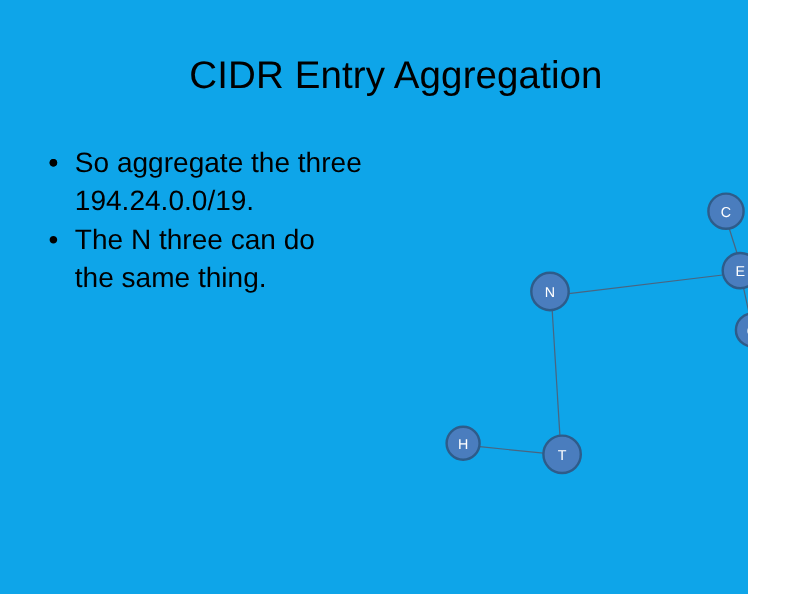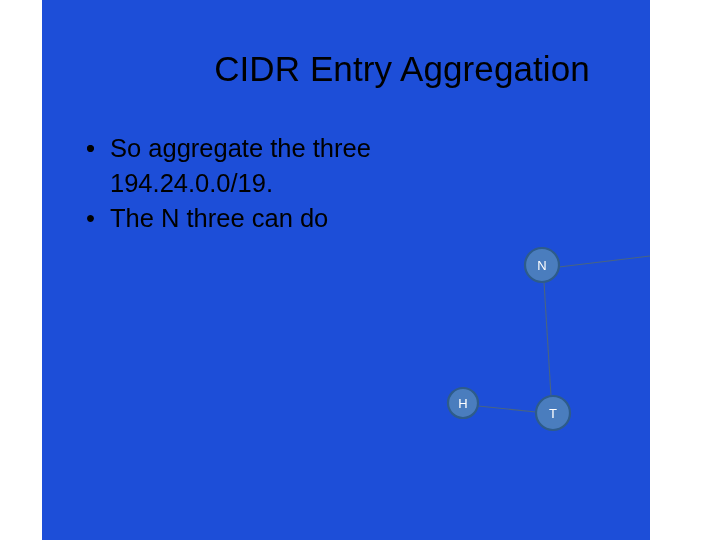--- a/index.html
+++ b/index.html
@@ -7,25 +7,24 @@
     margin: 0;
     padding: 0;
     background: #ffffff;
   }
   body {
     font-family: "Liberation Sans", sans-serif;
     -webkit-font-smoothing: antialiased;
   }
   #slide {
     position: relative;
-    width: 608px;
+    width: 680px;
     height: 540px;
-    background: #1d4ed8;
+    background: #0ea5e9;
     overflow: hidden;
-    margin-left: 42px;
   }
   
   #slide-title {
     position: absolute;
     left: 0;
     top: 48px;
     width: 720px;
     text-align: center;
     font-size: 35px;
     font-weight: 400;
@@ -109,20 +108,21 @@
 
     <li class="bullet-item">
       <span class="bullet-dot">•</span>
       <span class="bullet-text">So aggregate the three</span>
       <span class="bullet-text">194.24.0.0/19.</span>
     </li>
 
     <li class="bullet-item">
       <span class="bullet-dot">•</span>
       <span class="bullet-text">The N three can do</span>
+      <span class="bullet-text">the same thing.</span>
     </li>
 
   </ul>
 
   <svg id="network-diagram" viewBox="0 0 720 540">
     <g id="edge-layer">
         <line x1="663" y1="208" x2="670" y2="230" class="edge" stroke="#4a6580"></line>
         <line x1="657" y1="250" x2="517" y2="267" class="edge" stroke="#4a6580"></line>
         <line x1="676" y1="262" x2="681" y2="285" class="edge" stroke="#4a6580"></line>
         <line x1="502" y1="282" x2="509" y2="396" class="edge" stroke="#4a6580"></line>

